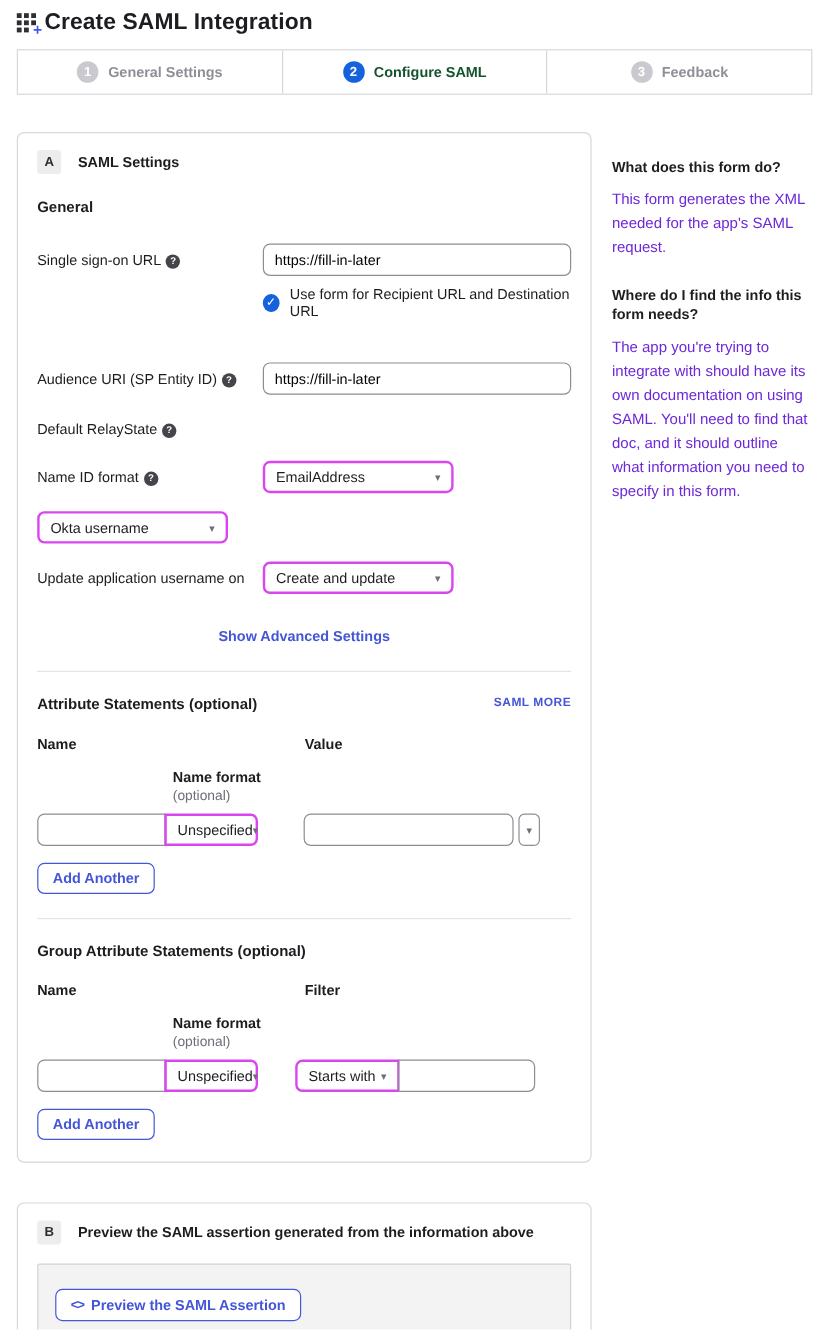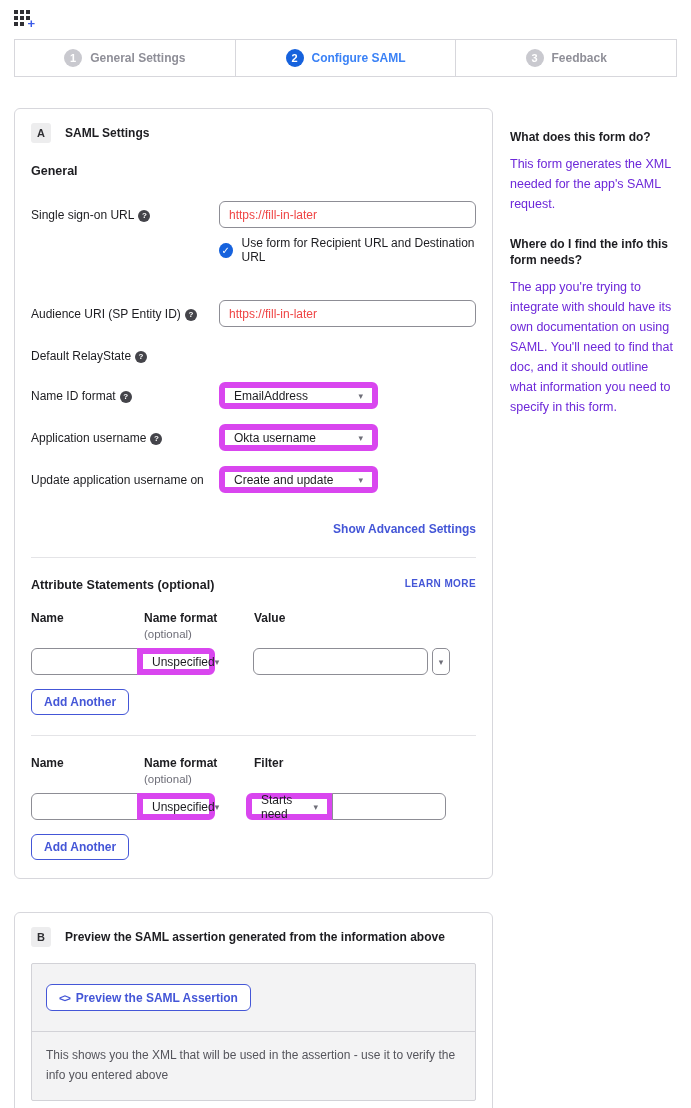--- a/index.html
+++ b/index.html
@@ -18,21 +18,21 @@
   .page-title { font-size:19px; font-weight:bold; letter-spacing:.1px; }
 
   
   .steps { display:flex; border:1px solid #d7d7dc; background:#fff; height:38px; }
   .step { flex:1; display:flex; align-items:center; justify-content:center; gap:8px; border-right:1px solid #d7d7dc; cursor:default; }
   .step:last-child { border-right:none; }
   .step-num { width:18px; height:18px; border-radius:50%; background:#c9c9cf; color:#fff; font-size:11px; font-weight:bold;
               display:flex; align-items:center; justify-content:center; }
   .step.active .step-num { background:#1662dd; }
   .step-label { font-size:12px; color:#8f8f98; font-weight:bold; }
-  .step.active .step-label { color:#3b82f6; }
+  .step.active .step-label { color:#14532d; }
 
   
   .main-row { display:flex; align-items:flex-start; gap:17px; margin-top:31px; }
   .left-col { width:479px; flex:0 0 auto; }
   .help-col { flex:1; padding-top:21px; }
 
   .card { border:1px solid #d7d7dc; border-radius:6px; background:#fff; padding:14px 16px 18px 16px; }
 
   .section-head { display:flex; align-items:center; gap:14px; margin-bottom:21px; }
   .section-badge { width:20px; height:20px; background:#ededee; border-radius:3px; font-size:11px; font-weight:bold;
@@ -41,40 +41,40 @@
 
   .sub-heading { font-size:12.5px; font-weight:bold; margin-bottom:23px; }
 
   
   .form-row { display:flex; margin-bottom:15px; }
   .form-label { width:188px; flex:0 0 auto; font-size:12px; padding-top:7px; color:#1d1d21; }
   .form-control { flex:1; }
   .help-icon { display:inline-flex; width:12px; height:12px; border-radius:50%; background:#44444a; color:#fff;
                font-size:8px; font-weight:bold; align-items:center; justify-content:center; vertical-align:1px; margin-left:4px; cursor:pointer; }
   .text-input { width:100%; height:27px; border:1px solid #8d8d95; border-radius:6px; padding:0 9px;
-                font-size:12px; font-family:"Liberation Sans", sans-serif; color:#ef4444; background:#fff; outline:none; }
-  .select-box { height:27px; border:6px solid #d946ef; border-radius:6px; background:#fff; display:flex; align-items:center;
+                font-size:12px; font-family:"Liberation Sans", sans-serif; color:#000000; background:#fff; outline:none; }
+  .select-box { height:27px; border:2px solid #d946ef; border-radius:6px; background:#fff; display:flex; align-items:center;
                 justify-content:space-between; padding:0 9px; font-size:12px; cursor:pointer; }
   .caret-icon { color:#6e6e78; font-size:9px; }
   .checkbox-row { display:flex; align-items:center; gap:9px; margin:8px 0 21px 0; }
   .checkbox-on { width:15px; height:15px; border-radius:50%; background:#1662dd; color:#fff; font-size:10px;
                  display:flex; align-items:center; justify-content:center; cursor:pointer; }
   .field-hint { font-size:11.5px; color:#6e6e78; margin-top:6px; }
   .w159 { width:159px; }
-  .adv-link-row { text-align:right; margin:26px 0 20px 0; }
+  .adv-link-row { text-align:center; margin:26px 0 20px 0; }
   .link { color:#4456d7; font-size:12px; font-weight:bold; text-decoration:none; cursor:pointer; }
   .divider { border:none; border-top:1px solid #e4e4e7; margin:0 0 20px 0; }
 
   
   .attr-head-row { display:flex; justify-content:space-between; align-items:flex-start; margin-bottom:19px; }
   .attr-title { font-size:12.5px; font-weight:bold; }
   .learn-more { font-size:10px; font-weight:bold; letter-spacing:.4px; color:#4456d7; text-decoration:none; cursor:pointer; }
   .cols-row { display:flex; font-size:12px; font-weight:bold; }
   .col-name { width:113px; }
-  .col-format { width:110px; }
+  .col-format { width:110px;margin-top:28px; }
   .optional-row { display:flex; font-size:11.5px; color:#6e6e78; margin-top:3px; margin-bottom:8px; }
   .attr-row { display:flex; align-items:flex-start; margin-bottom:14px; }
   .attr-name-input { width:107px; border-radius:6px 0 0 6px; }
   .attr-format-select { width:78px; margin-left:-1px; border-radius:0 6px 6px 0; }
   .attr-gap { width:38px; }
   .attr-value-input { width:175px; }
   .mini-drop-btn { width:18px; height:27px; margin-left:4px; border:1px solid #8d8d95; border-radius:5px; background:#fff;
                    display:flex; align-items:center; justify-content:center; cursor:pointer; }
   .filter-select { width:87px; border-radius:6px 0 0 6px; }
   .filter-input { width:114px; margin-left:-1px; border-radius:0 6px 6px 0; }
@@ -105,20 +105,21 @@
       <span class="gp" style="left:0;top:2px"></span>
         <span class="gp" style="left:6px;top:2px"></span>
         <span class="gp" style="left:12px;top:2px"></span>
       <span class="gp" style="left:0;top:8px"></span>
         <span class="gp" style="left:6px;top:8px"></span>
         <span class="gp" style="left:12px;top:8px"></span>
       <span class="gp" style="left:0;top:14px"></span>
         <span class="gp" style="left:6px;top:14px"></span>
       <span class="plus">+</span>
     </span>
+    <h1 class="page-title">Create SAML Integration</h1>
   </div>
 
   <div class="steps">
     <div class="step">
       <span class="step-num">1</span>
       <span class="step-label">General Settings</span>
     </div>
     <div class="step active">
       <span class="step-num">2</span>
       <span class="step-label">Configure SAML</span>
@@ -166,21 +167,20 @@
           <div class="form-label"><span>Name ID format</span><span class="help-icon">?</span></div>
           <div class="form-control">
             <div class="select-box w159">
               <span>EmailAddress</span>
                 <span class="caret-icon">▾</span>
             </div>
           </div>
         </div>
 
         <div class="form-row">
-          <div class="form-label"><span>Application username</span><span class="help-icon">?</span></div>
           <div class="form-control">
             <div class="select-box w159">
               <span>Okta username</span>
                 <span class="caret-icon">▾</span>
             </div>
           </div>
         </div>
 
         <div class="form-row">
           <div class="form-label">Update application username on</div>
@@ -193,21 +193,21 @@
         </div>
 
         <div class="adv-link-row">
           <a class="link">Show Advanced Settings</a>
         </div>
 
         <hr class="divider">
 
         <div class="attr-head-row">
           <span class="attr-title">Attribute Statements (optional)</span>
-          <a class="learn-more">LEARN MORE</a>
+          <a class="learn-more">SAML MORE</a>
         </div>
         <div class="cols-row">
           <span class="col-name">Name</span>
           <span class="col-format">Name format</span>
           <span>Value</span>
         </div>
         <div class="optional-row">
           <span class="col-name"></span>
           <span>(optional)</span>
         </div>
@@ -222,38 +222,41 @@
           <button class="mini-drop-btn">
               <span class="caret-icon">▾</span>
             </button>
         </div>
         <div class="add-btn-row">
           <button class="btn btn-outline">Add Another</button>
         </div>
 
         <hr class="divider" style="margin-top:20px">
 
+        <div class="attr-head-row" style="margin-bottom:18px">
+          <span class="attr-title">Group Attribute Statements (optional)</span>
+        </div>
         <div class="cols-row">
           <span class="col-name">Name</span>
           <span class="col-format">Name format</span>
           <span>Filter</span>
         </div>
         <div class="optional-row">
           <span class="col-name"></span>
           <span>(optional)</span>
         </div>
         <div class="attr-row">
           <input class="text-input attr-name-input" style="">
           <div class="select-box attr-format-select">
             <span>Unspecified</span>
               <span class="caret-icon">▾</span>
           </div>
           <span class="attr-gap" style="width:31px"></span>
           <div class="select-box filter-select">
-            <span>Starts need</span>
+            <span>Starts with</span>
               <span class="caret-icon">▾</span>
           </div>
           <input class="text-input filter-input" style="">
         </div>
         <div class="add-btn-row" style="margin-bottom:0">
           <button class="btn btn-outline">Add Another</button>
         </div>
       </div>
 
       <div class="card card-b">

